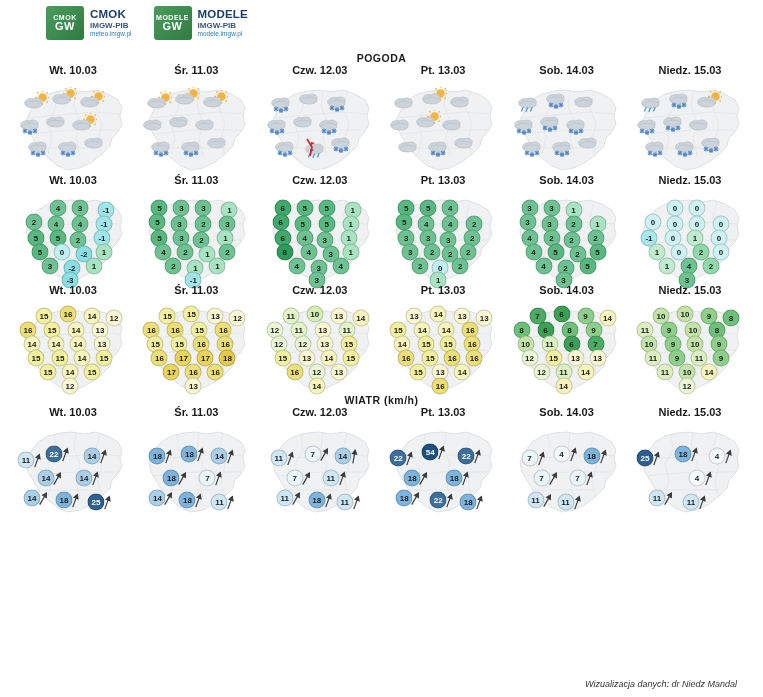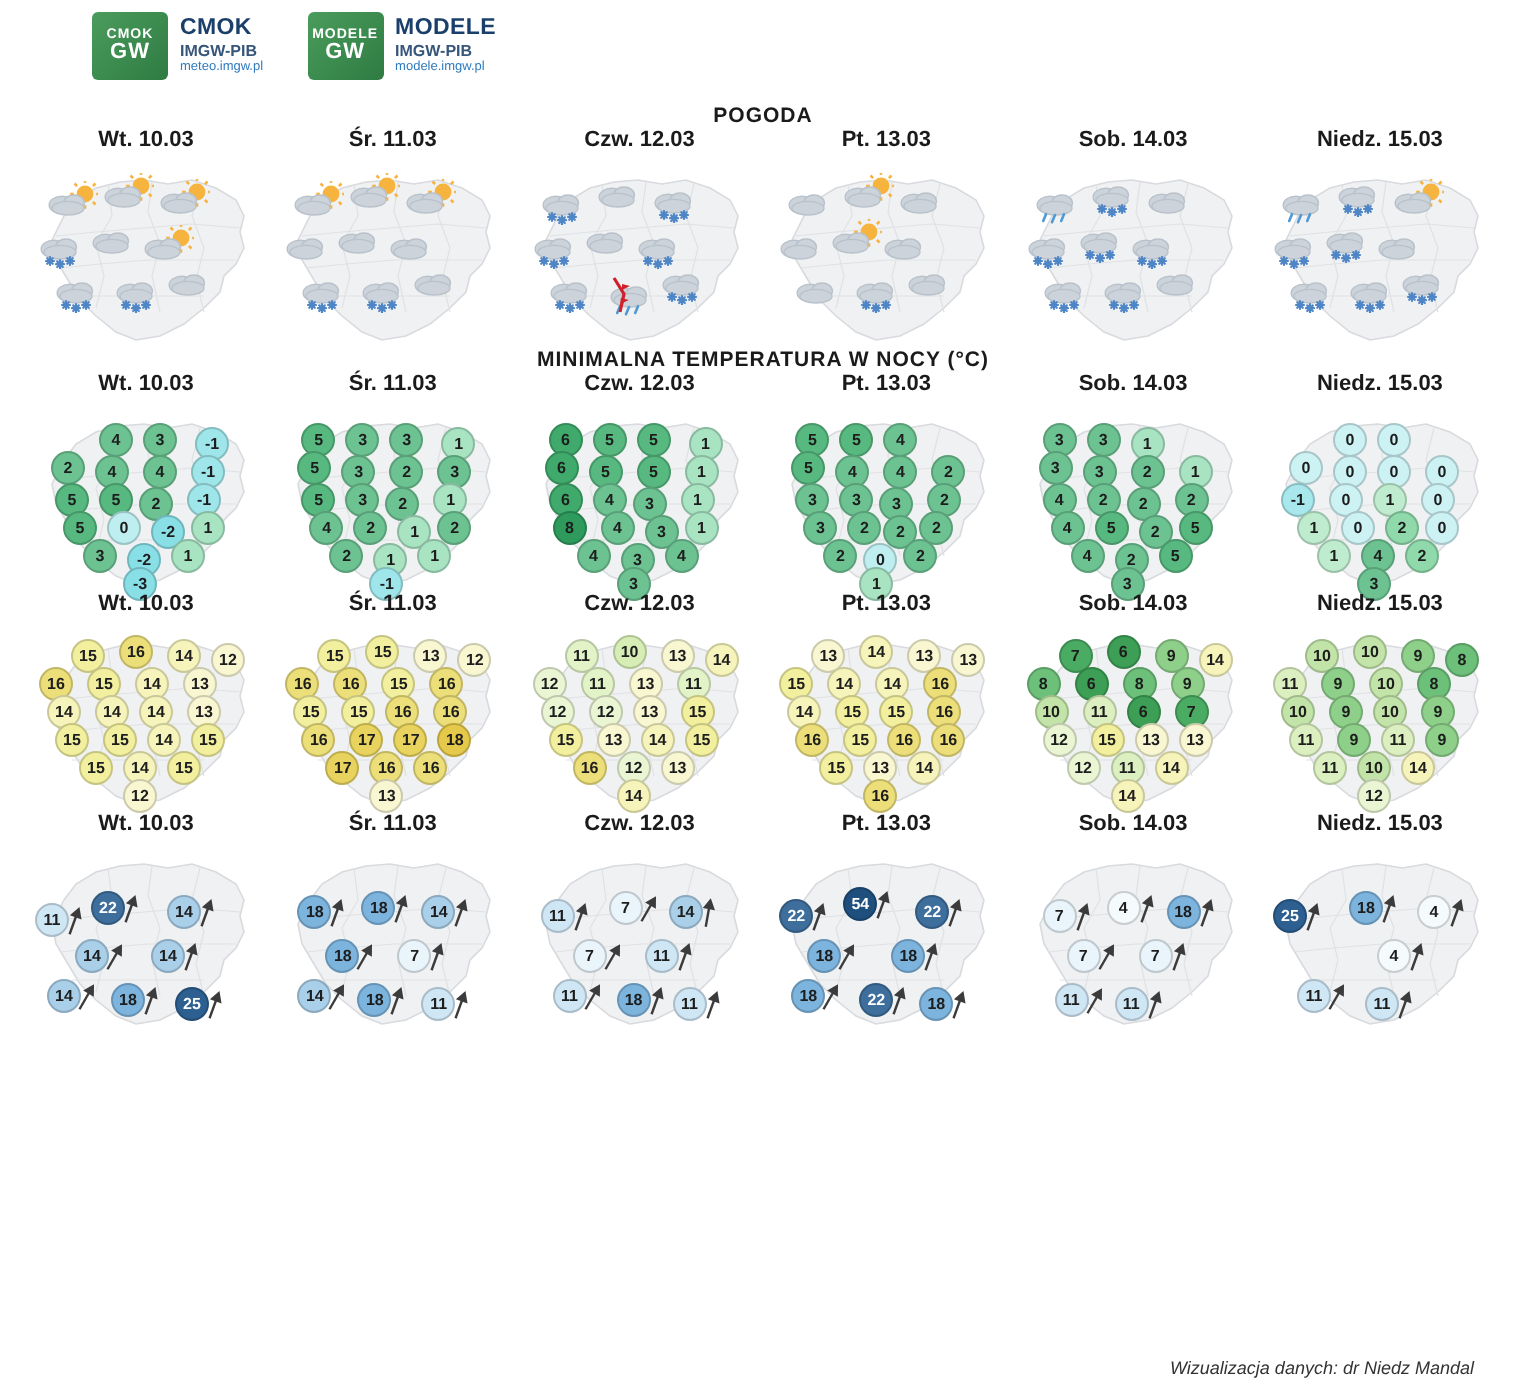--- a/index.html
+++ b/index.html
@@ -1004,21 +1004,20 @@
             <line x1="14.6" y1="16.6" x2="17.4" y2="19.4"></line>
             <line x1="14.6" y1="19.4" x2="17.4" y2="16.6"></line>
               </g>
             </svg></span>
         </div>
       </div>
     </div>
 </div>
 
 <div class="section">
-  <div class="sec-title">MINIMALNA TEMPERATURA W NOCY (°C)</div>
   <div class="row" id="row-tmin">
       <div class="col">
         <div class="col-date">Wt. 10.03</div>
         <div class="map-wrap">
           <svg class="map" viewBox="0 0 118 96">
             <path class="poland-fill" d="M18,30 L24,22 L34,16 L46,13 L58,12 L70,14 L82,12 L94,16 L104,22 L108,30 L106,38 L108,46 L104,54 L98,60 L96,68 L88,76 L78,84 L66,90 L54,92 L44,88 L34,80 L26,72 L20,62 L14,52 L12,42 Z"></path>
             <path class="poland-line" d="M40,14 L42,30 L34,44 L38,60 L34,76"></path>
             <path class="poland-line" d="M62,13 L60,28 L66,44 L62,60 L66,78"></path>
             <path class="poland-line" d="M86,14 L82,30 L88,46 L84,62 L88,78"></path>
             <path class="poland-line" d="M14,40 L34,38 L58,36 L82,34 L106,36"></path>
@@ -1418,20 +1417,21 @@
           <span class="bub md" style="left:34px;top:74px;background:#dcefc0;color:#1d1d1d">11</span>
           <span class="bub md" style="left:56px;top:74px;background:#c2e4a8;color:#1d1d1d">10</span>
           <span class="bub md" style="left:78px;top:74px;background:#f6f4bb;color:#1d1d1d">14</span>
           <span class="bub md" style="left:56px;top:88px;background:#eaf5d4;color:#1d1d1d">12</span>
         </div>
       </div>
     </div>
 </div>
 
 <div class="section">
+  <div class="sec-title">WIATR (km/h)</div>
   <div class="row" id="row-wind">
       <div class="col">
         <div class="col-date">Wt. 10.03</div>
         <div class="map-wrap">
           <svg class="map" viewBox="0 0 118 96">
             <path class="poland-fill" d="M18,30 L24,22 L34,16 L46,13 L58,12 L70,14 L82,12 L94,16 L104,22 L108,30 L106,38 L108,46 L104,54 L98,60 L96,68 L88,76 L78,84 L66,90 L54,92 L44,88 L34,80 L26,72 L20,62 L14,52 L12,42 Z"></path>
             <path class="poland-line" d="M40,14 L42,30 L34,44 L38,60 L34,76"></path>
             <path class="poland-line" d="M62,13 L60,28 L66,44 L62,60 L66,78"></path>
             <path class="poland-line" d="M86,14 L82,30 L88,46 L84,62 L88,78"></path>
             <path class="poland-line" d="M14,40 L34,38 L58,36 L82,34 L106,36"></path>

